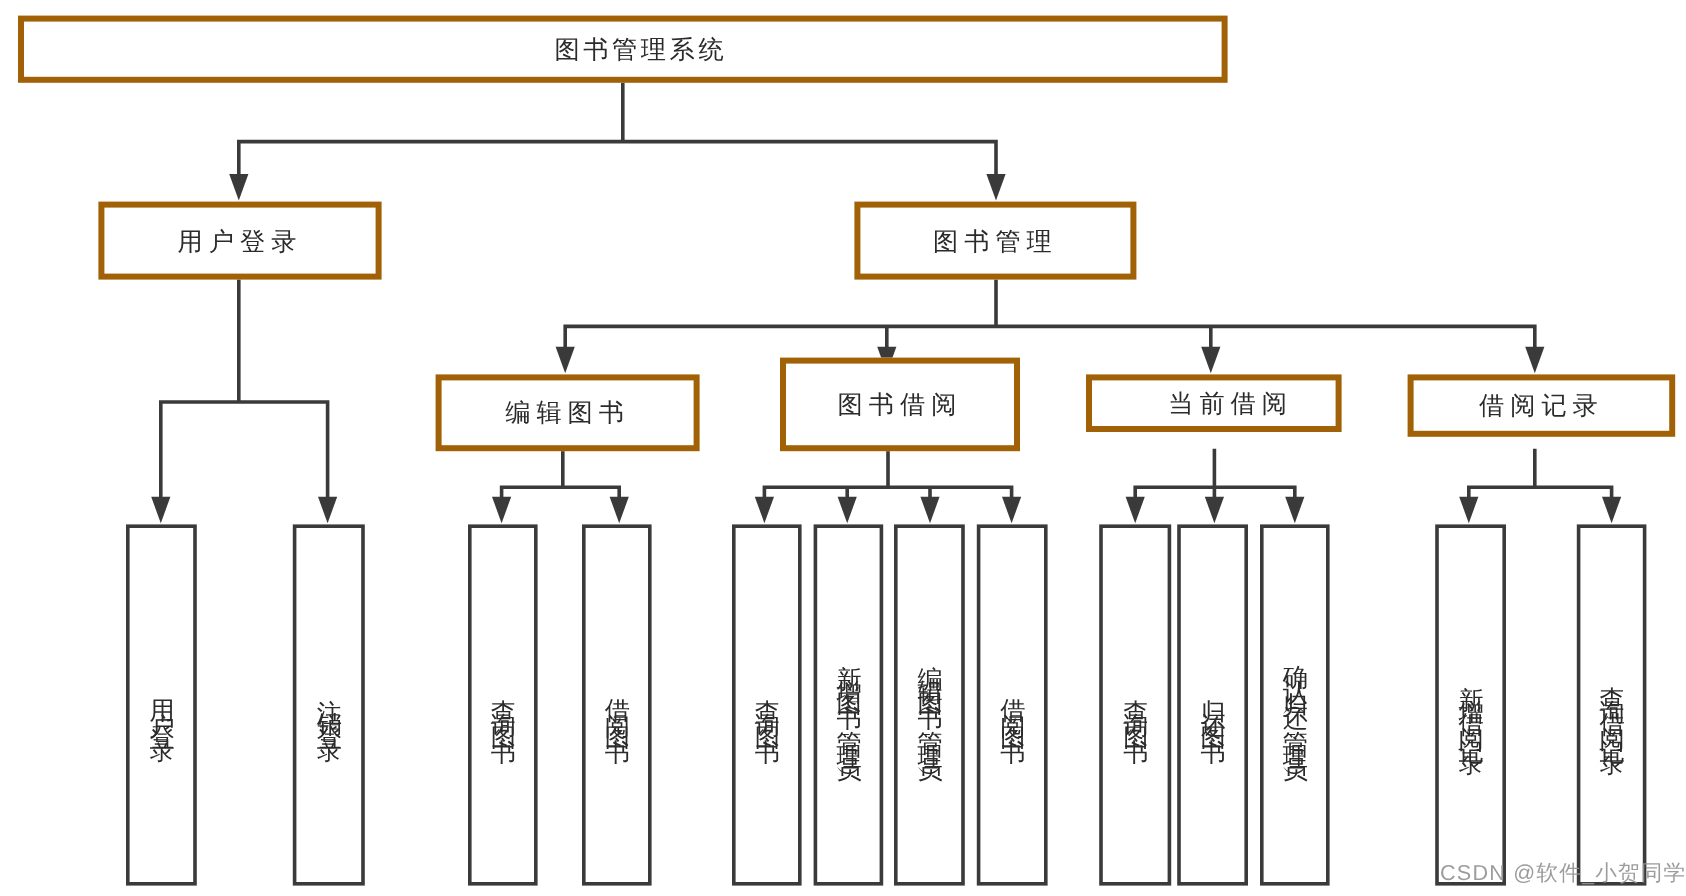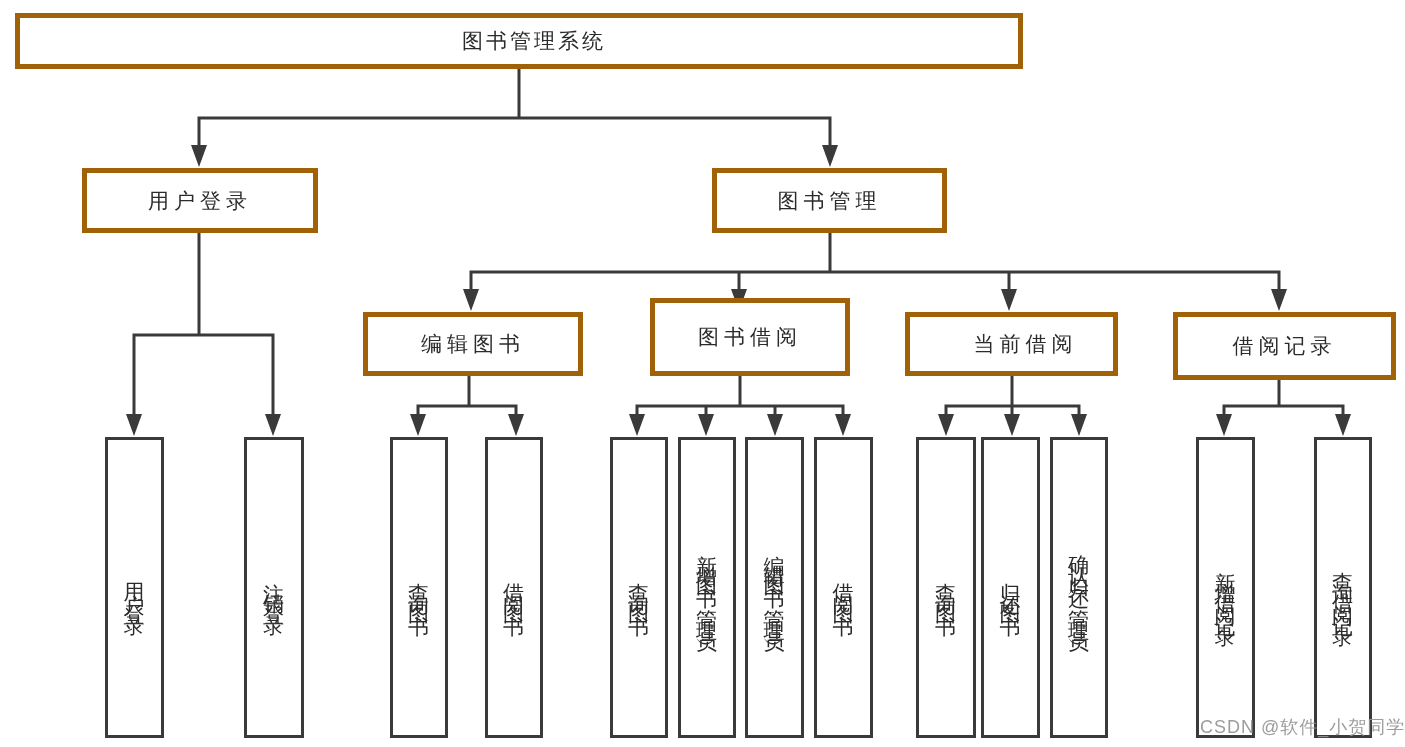--- a/index.html
+++ b/index.html
@@ -97,22 +97,22 @@
     </g>
   </svg>
 
   <div class="hbox root-label" style="left:15px;top:13px;width:1008px;height:56px;">图书管理系统</div>
 
   <div class="hbox" style="left:82px;top:168px;width:236px;height:65px;">用户登录</div>
   <div class="hbox" style="left:712px;top:168px;width:235px;height:65px;">图书管理</div>
 
   <div class="hbox" style="left:363px;top:312px;width:220px;height:64px;">编辑图书</div>
   <div class="hbox" style="left:650px;top:298px;width:200px;height:78px;">图书借阅</div>
-  <div class="hbox" style="left:905px;top:312px;width:213px;height:64px;padding-left:28px;">当前借阅</div>
-  <div class="hbox" style="left:1173px;top:312px;width:223px;height:68px;text-align:center;">借阅记录</div>
+  <div class="hbox" style="left:905px;top:312px;width:213px;height:48px;padding-left:28px;">当前借阅</div>
+  <div class="hbox" style="left:1173px;top:312px;width:223px;height:52px;text-align:center;">借阅记录</div>
 
   <div class="vbox" style="left:105px;top:437px;width:59px;height:301px;">
     <span>用户登录</span>
   </div>
   <div class="vbox" style="left:244px;top:437px;width:60px;height:301px;">
     <span>注销登录</span>
   </div>
 
   <div class="vbox" style="left:390px;top:437px;width:58px;height:301px;">
     <span>查询图书</span>

